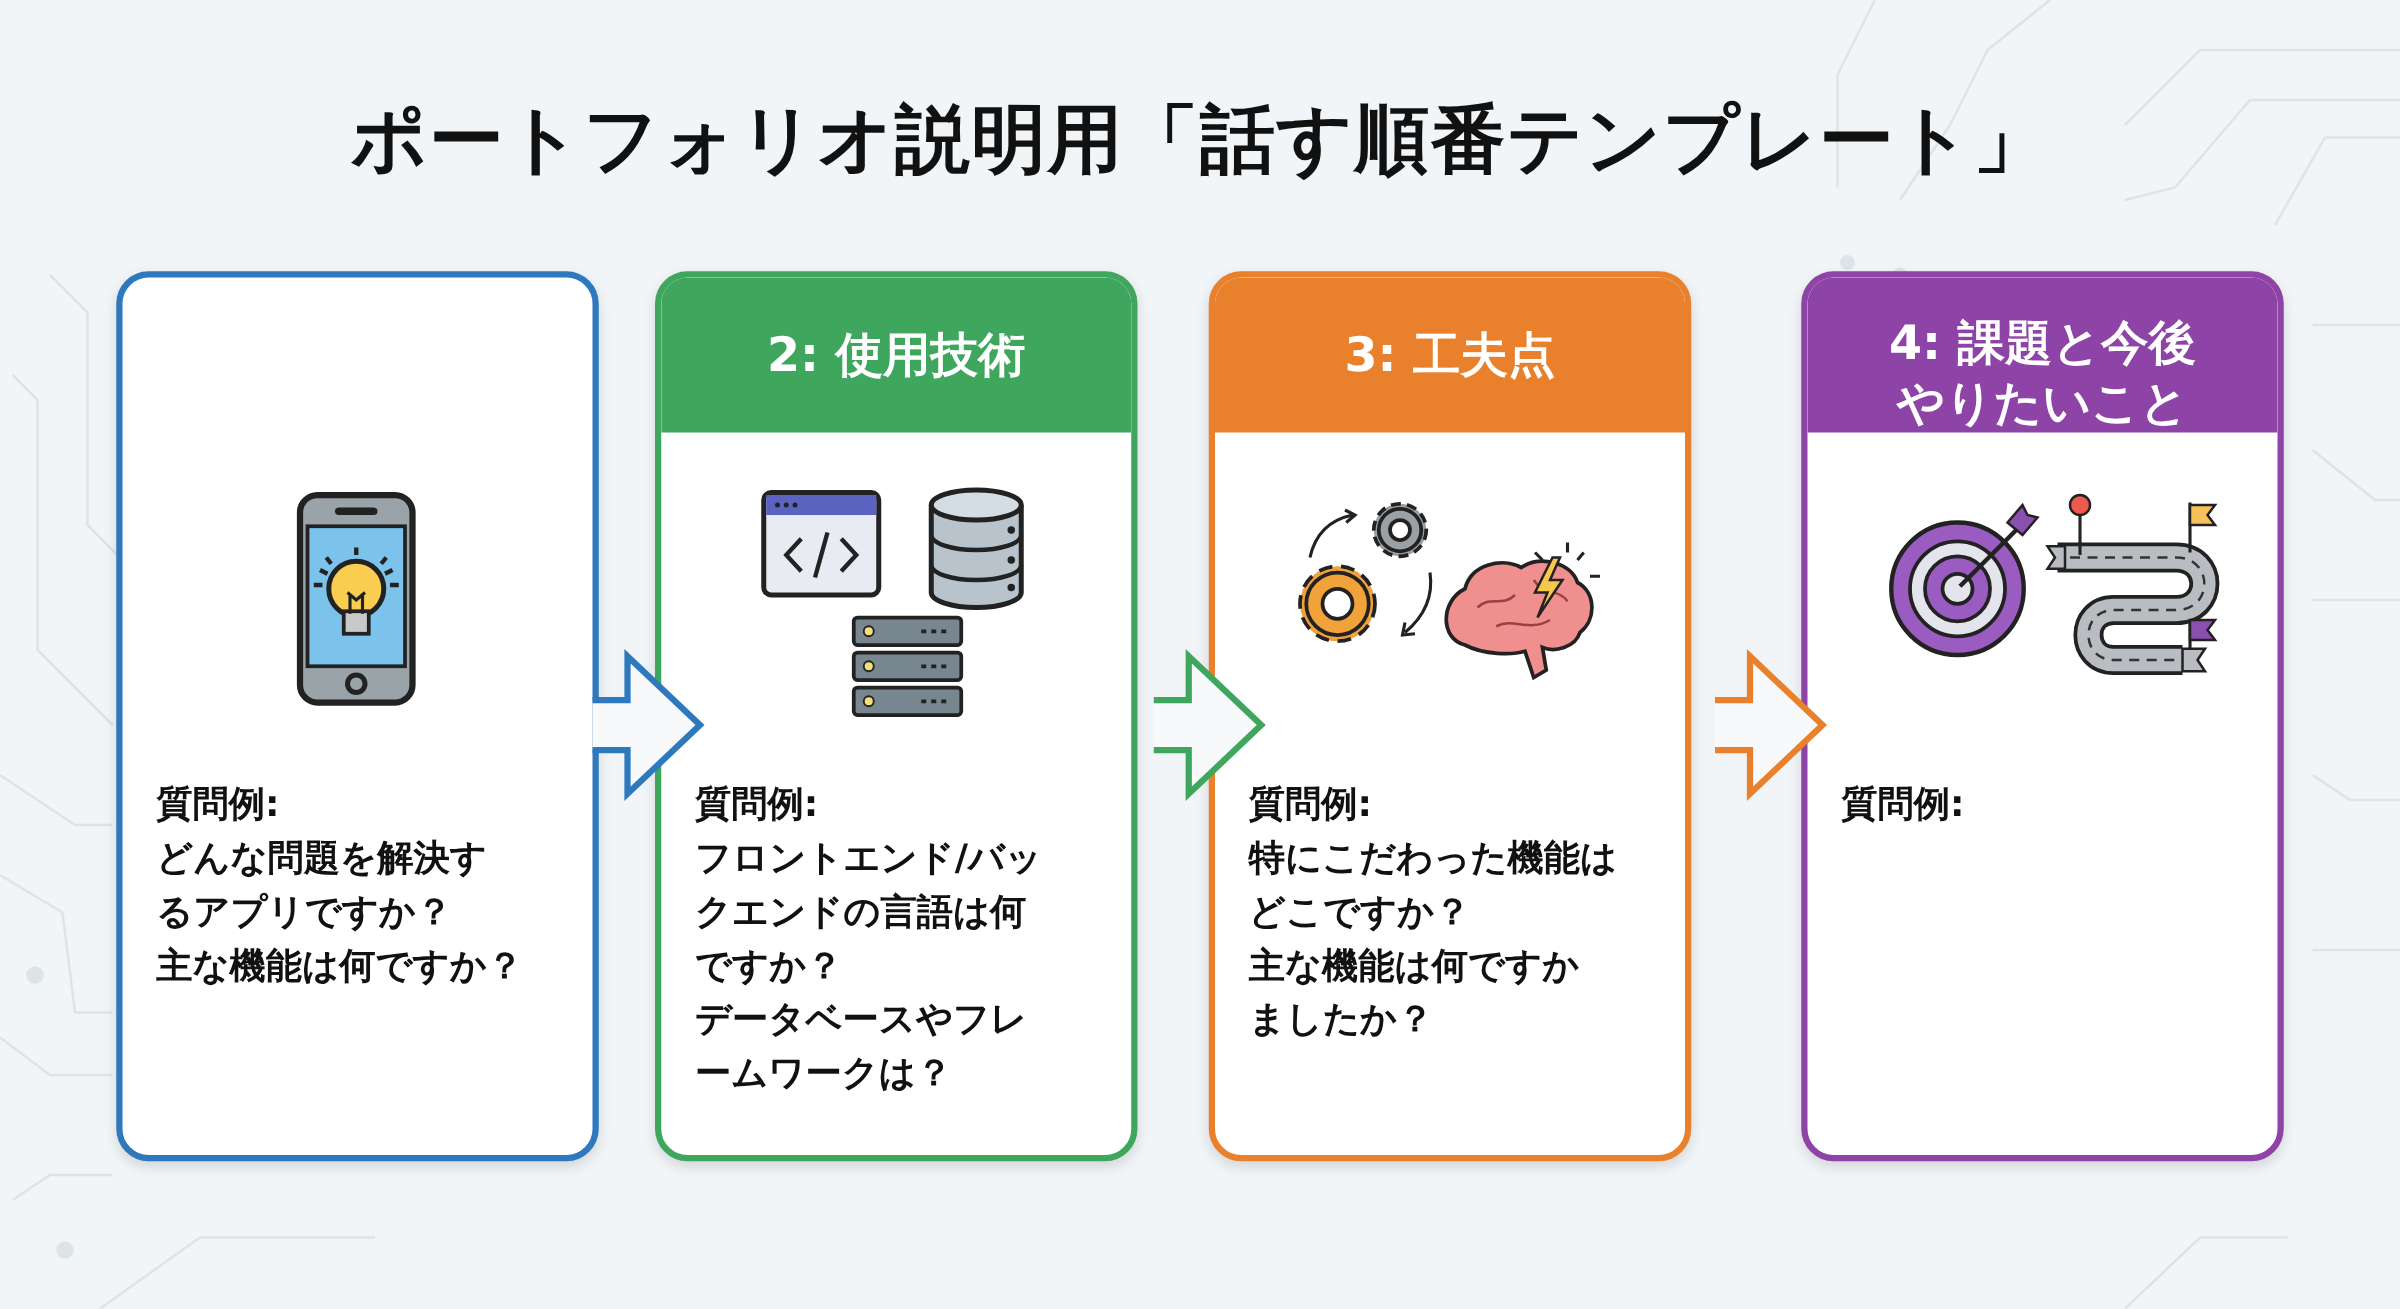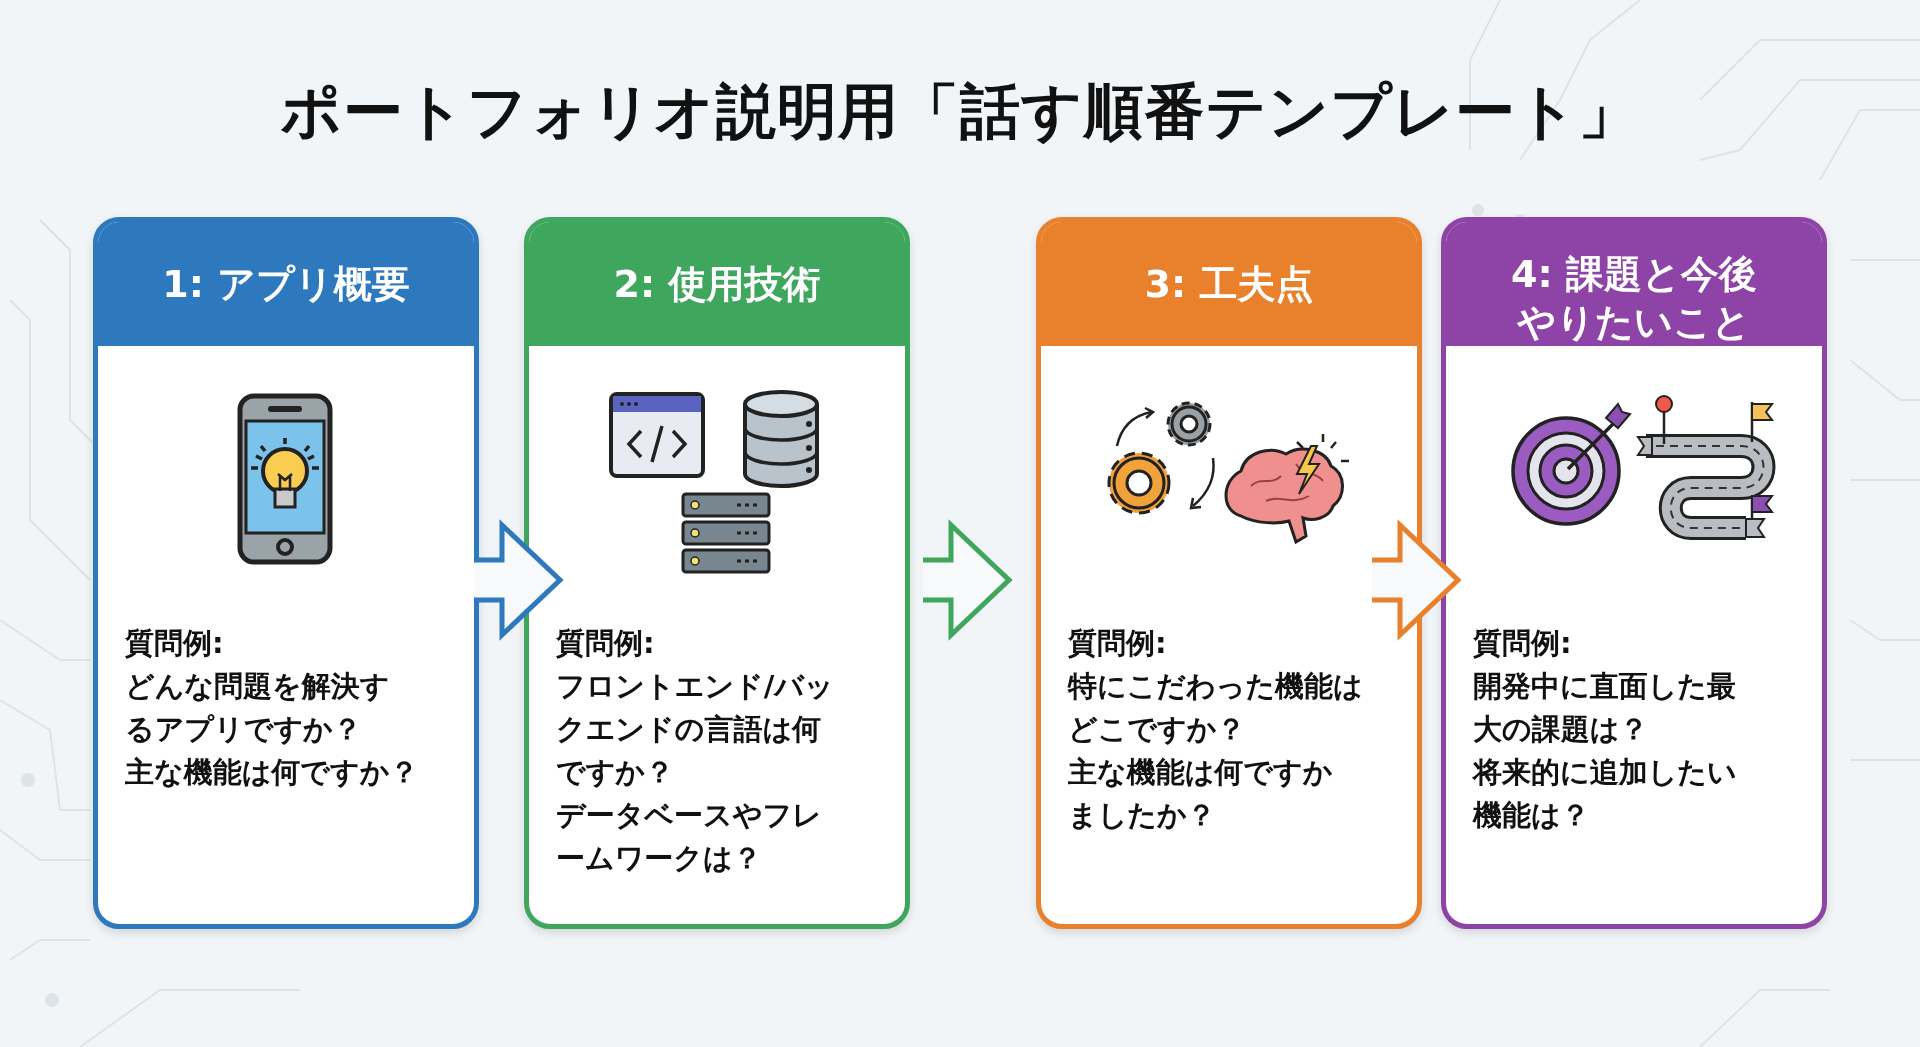--- a/index.html
+++ b/index.html
@@ -60,23 +60,20 @@
     <circle cx="28" cy="780" r="7"></circle>
     <circle cx="52" cy="1000" r="7"></circle>
     <circle cx="1478" cy="210" r="6"></circle>
     <circle cx="1520" cy="220" r="6"></circle>
   </g>
 </svg>
 
 <div class="title">ポートフォリオ説明用「話す順番テンプレート」</div>
 
 <div class="card" style="left:93px; border-color:#2E78BE;">
-  <div class="card-header" style="background:#2E78BE;">
-    <span>1: アプリ概要</span>
-  </div>
   <svg class="card-icons" viewBox="0 0 376 270">
     <g>
       <rect x="142" y="50" width="90" height="166" rx="14" fill="#9aa3a8" stroke="#222" stroke-width="5"></rect>
       <rect x="148" y="75" width="78" height="112" fill="#7cc3ec" stroke="#222" stroke-width="3"></rect>
       <rect x="170" y="60" width="34" height="6" rx="3" fill="#222"></rect>
       <circle cx="187" cy="201" r="7" fill="none" stroke="#222" stroke-width="4"></circle>
     </g>
     <g>
       <circle cx="187" cy="125" r="22" fill="#f9cd4f" stroke="#222" stroke-width="4"></circle>
       <rect x="177" y="143" width="20" height="18" fill="#c9c9c9" stroke="#222" stroke-width="3"></rect>
@@ -126,21 +123,21 @@
   <div class="card-body">
     <div>質問例:</div>
     <div>フロントエンド/バッ
 クエンドの言語は何
 ですか？
 データベースやフレ
 ームワークは？</div>
   </div>
 </div>
 
-<div class="card" style="left:1036px; border-color:#E9802C;">
+<div class="card" style="left:967px; border-color:#E9802C;">
   <div class="card-header" style="background:#E9802C;">
     <span>3: 工夫点</span>
   </div>
   <svg class="card-icons" viewBox="0 0 376 270">
     <g>
       <g stroke="#222" stroke-width="3">
         <circle cx="148" cy="78" r="21" fill="#9aa0a4" stroke-dasharray="8 5"></circle>
         <circle cx="148" cy="78" r="17" fill="#9aa0a4"></circle>
         <circle cx="148" cy="78" r="8" fill="#fff"></circle>
         <circle cx="98" cy="137" r="30" fill="#f2a23b" stroke-dasharray="11 7"></circle>
@@ -191,24 +188,20 @@
       <line x1="218" y1="62" x2="218" y2="98" stroke="#222" stroke-width="2.5"></line>
       <circle cx="218" cy="58" r="8" fill="#ee5a4f" stroke="#222" stroke-width="2"></circle>
       <line x1="306" y1="56" x2="306" y2="96" stroke="#222" stroke-width="2.5"></line>
       <path d="M306 58 L326 58 L320 66 L326 74 L306 74 Z" fill="#f6c05a" stroke="#222" stroke-width="2"></path>
       <line x1="306" y1="150" x2="306" y2="174" stroke="#222" stroke-width="2.5"></line>
       <path d="M306 150 L326 150 L320 158 L326 166 L306 166 Z" fill="#8a4fb0" stroke="#222" stroke-width="2"></path>
     </g>
   </svg>
   <div class="card-body">
     <div>質問例:</div>
-    <div>開発中に直面した最
-大の課題は？
-将来的に追加したい
-機能は？</div>
   </div>
 </div>
 
 <svg class="arrow" style="left:462px;" viewBox="0 0 110 130">
   <path d="M12 45 L40 45 L40 10 L98 65 L40 120 L40 85 L12 85" fill="#f7f9fb" stroke="#2E78BE" stroke-width="5" stroke-linejoin="miter"></path>
 </svg>
 <svg class="arrow" style="left:911px;" viewBox="0 0 110 130">
   <path d="M12 45 L40 45 L40 10 L98 65 L40 120 L40 85 L12 85" fill="#f7f9fb" stroke="#3FA65E" stroke-width="5" stroke-linejoin="miter"></path>
 </svg>
 <svg class="arrow" style="left:1360px;" viewBox="0 0 110 130">

